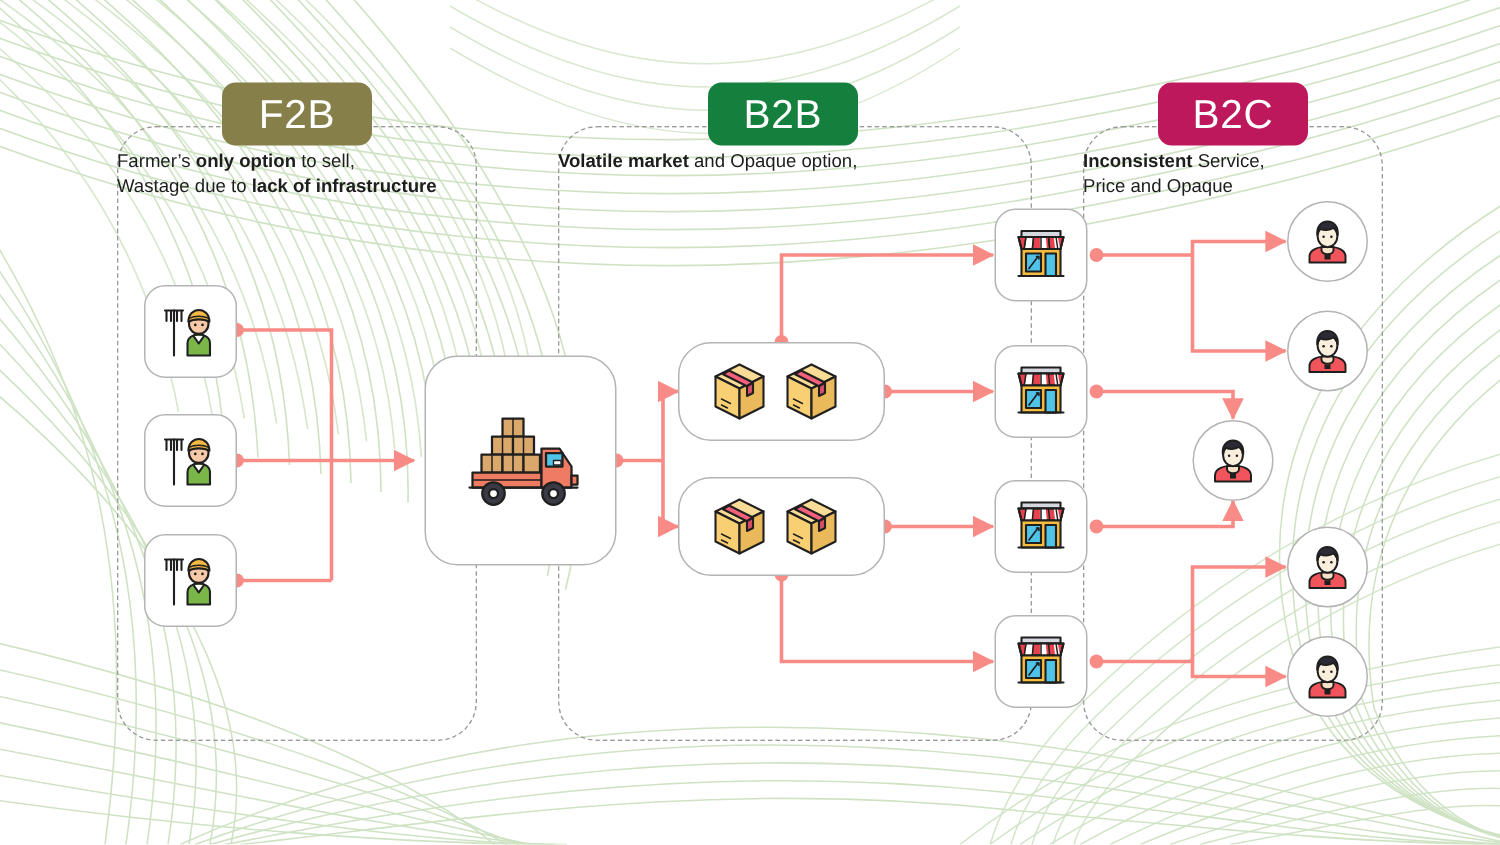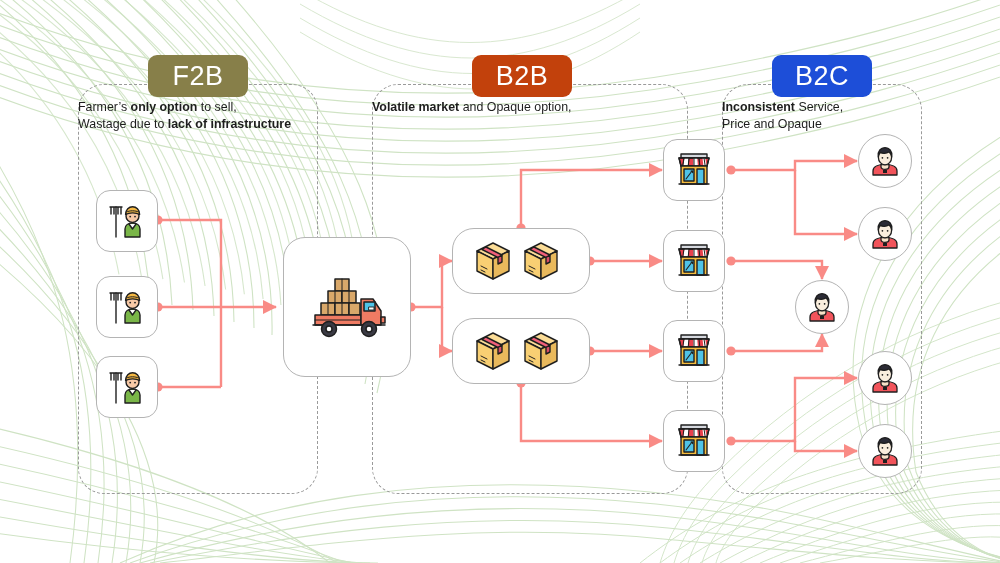--- a/index.html
+++ b/index.html
@@ -178,24 +178,24 @@
     </g>
   </svg>
 
   <div class="zone" style="left:78px;top:84px;width:240px;height:410px;"></div>
   <div class="zone" style="left:372px;top:84px;width:316px;height:410px;"></div>
   <div class="zone" style="left:722px;top:84px;width:200px;height:410px;"></div>
 
   <div class="pill" style="left:148px;top:55px;width:100px;background:#877f49;">
     <span>F2B</span>
   </div>
-  <div class="pill" style="left:472px;top:55px;width:100px;background:#c2410c;">
+  <div class="pill" style="left:472px;top:55px;width:100px;background:#15803d;">
     <span>B2B</span>
   </div>
-  <div class="pill" style="left:772px;top:55px;width:100px;background:#1d4ed8;">
+  <div class="pill" style="left:772px;top:55px;width:100px;background:#be185d;">
     <span>B2C</span>
   </div>
 
   <div class="caption" style="left:78px;top:99px;width:240px;">
     <div>
       <span>Farmer’s </span><b>only option</b><span> to sell,</span>
     </div>
     <div>
       <span>Wastage due to </span><b>lack of infrastructure</b><span></span>
     </div>

